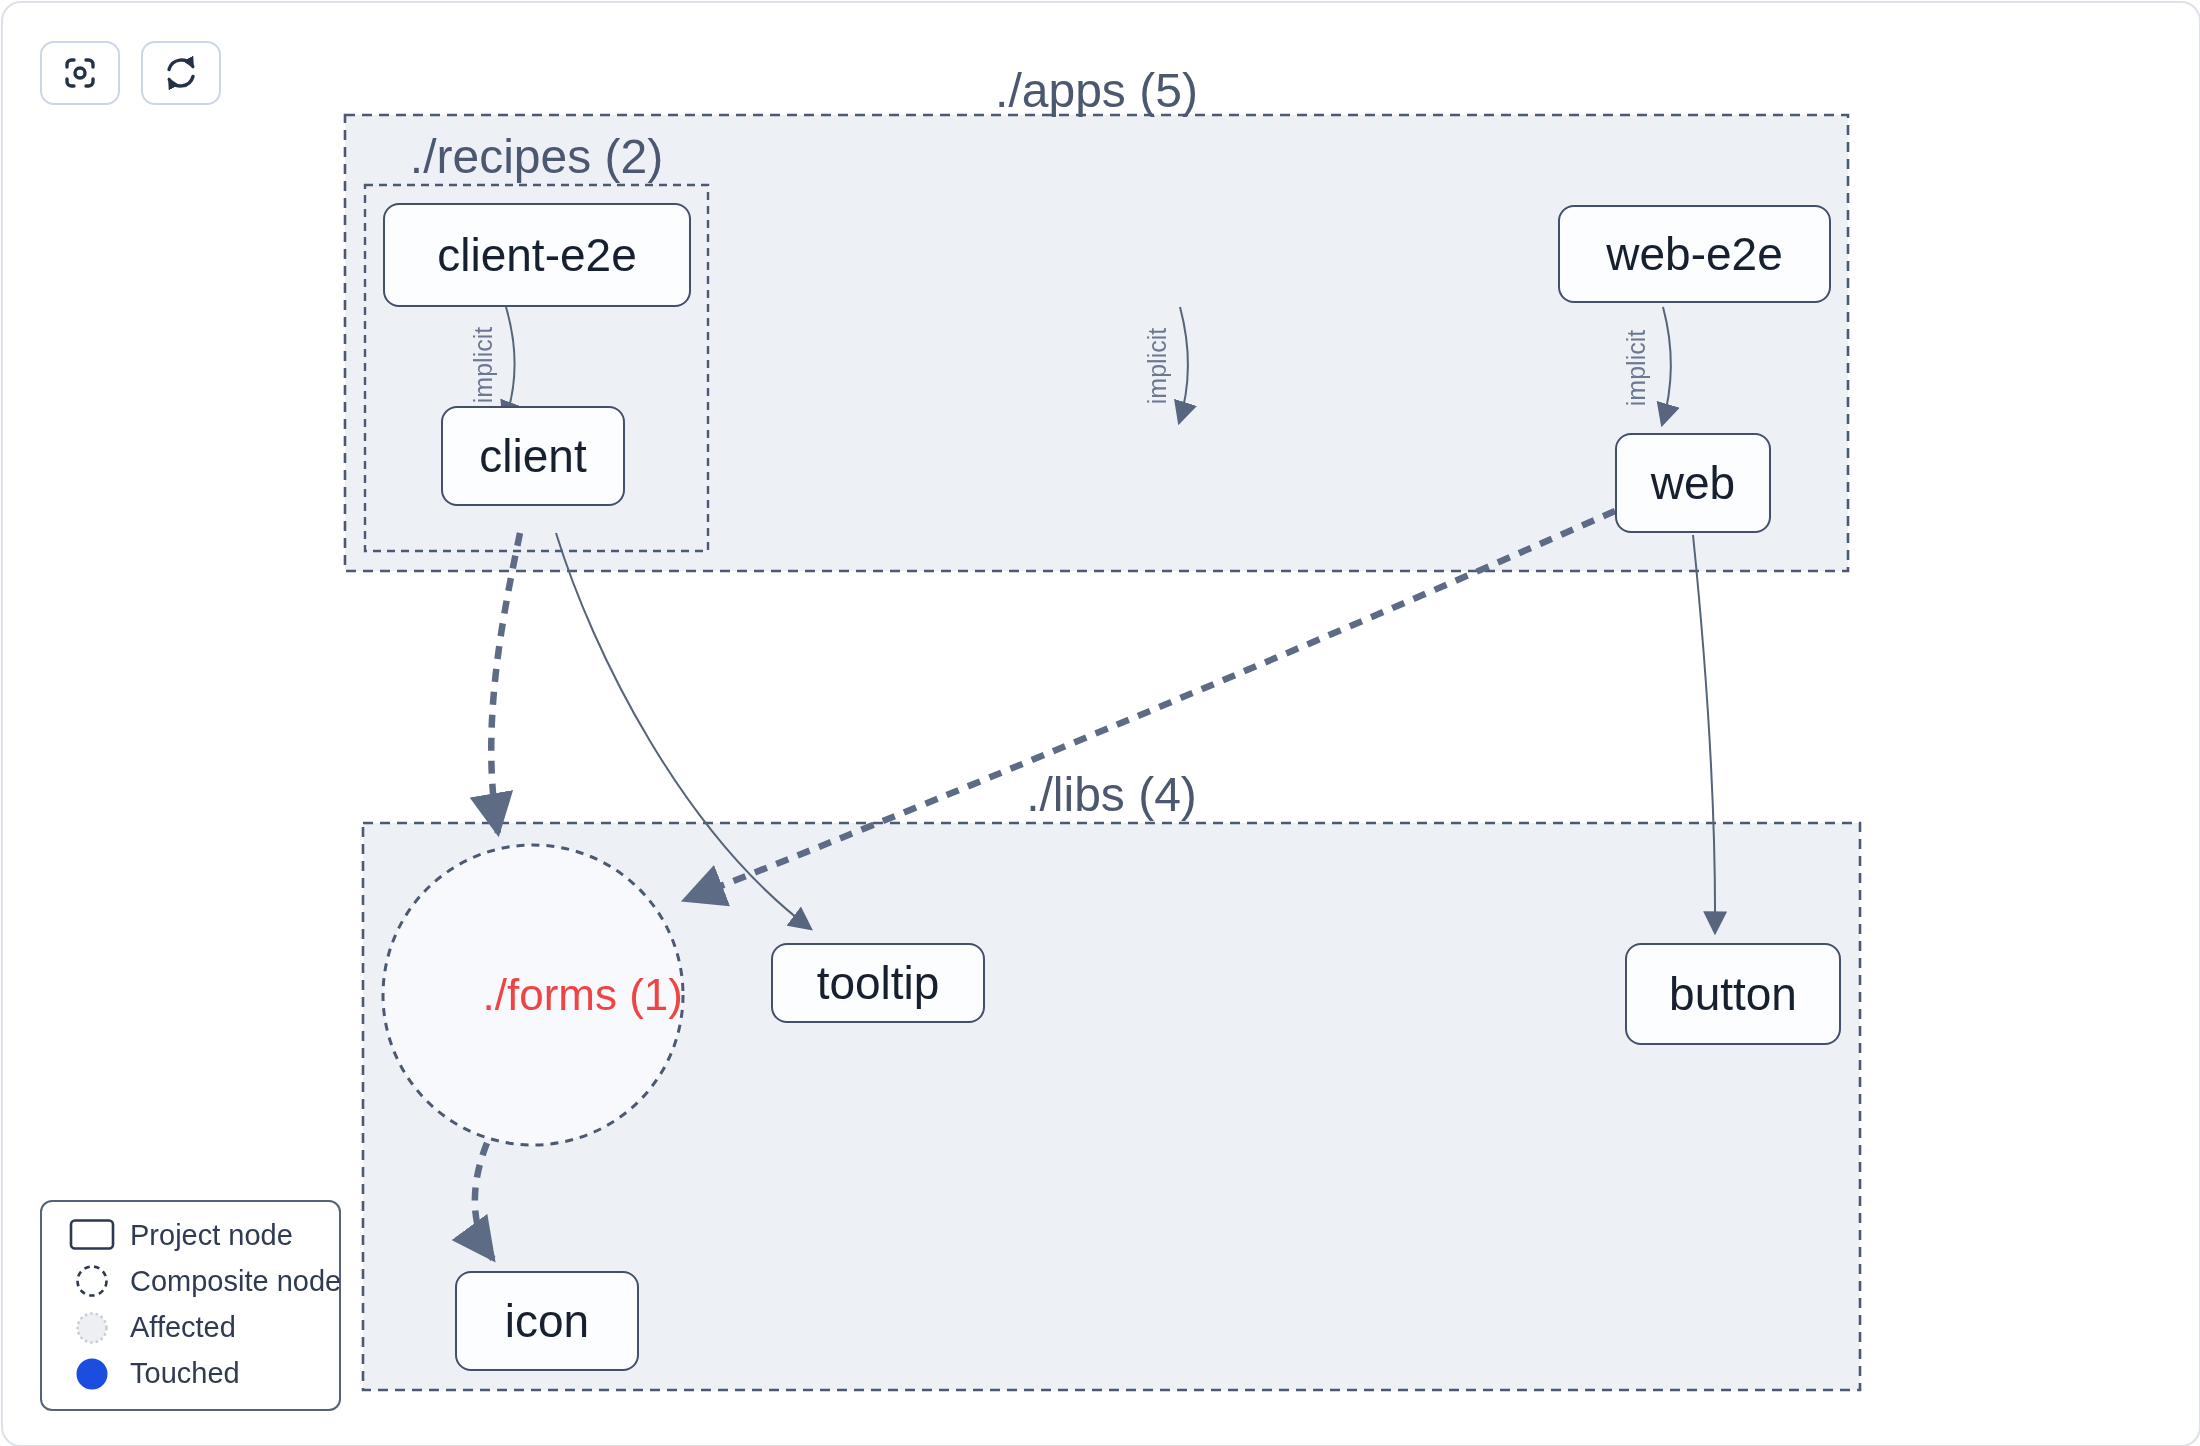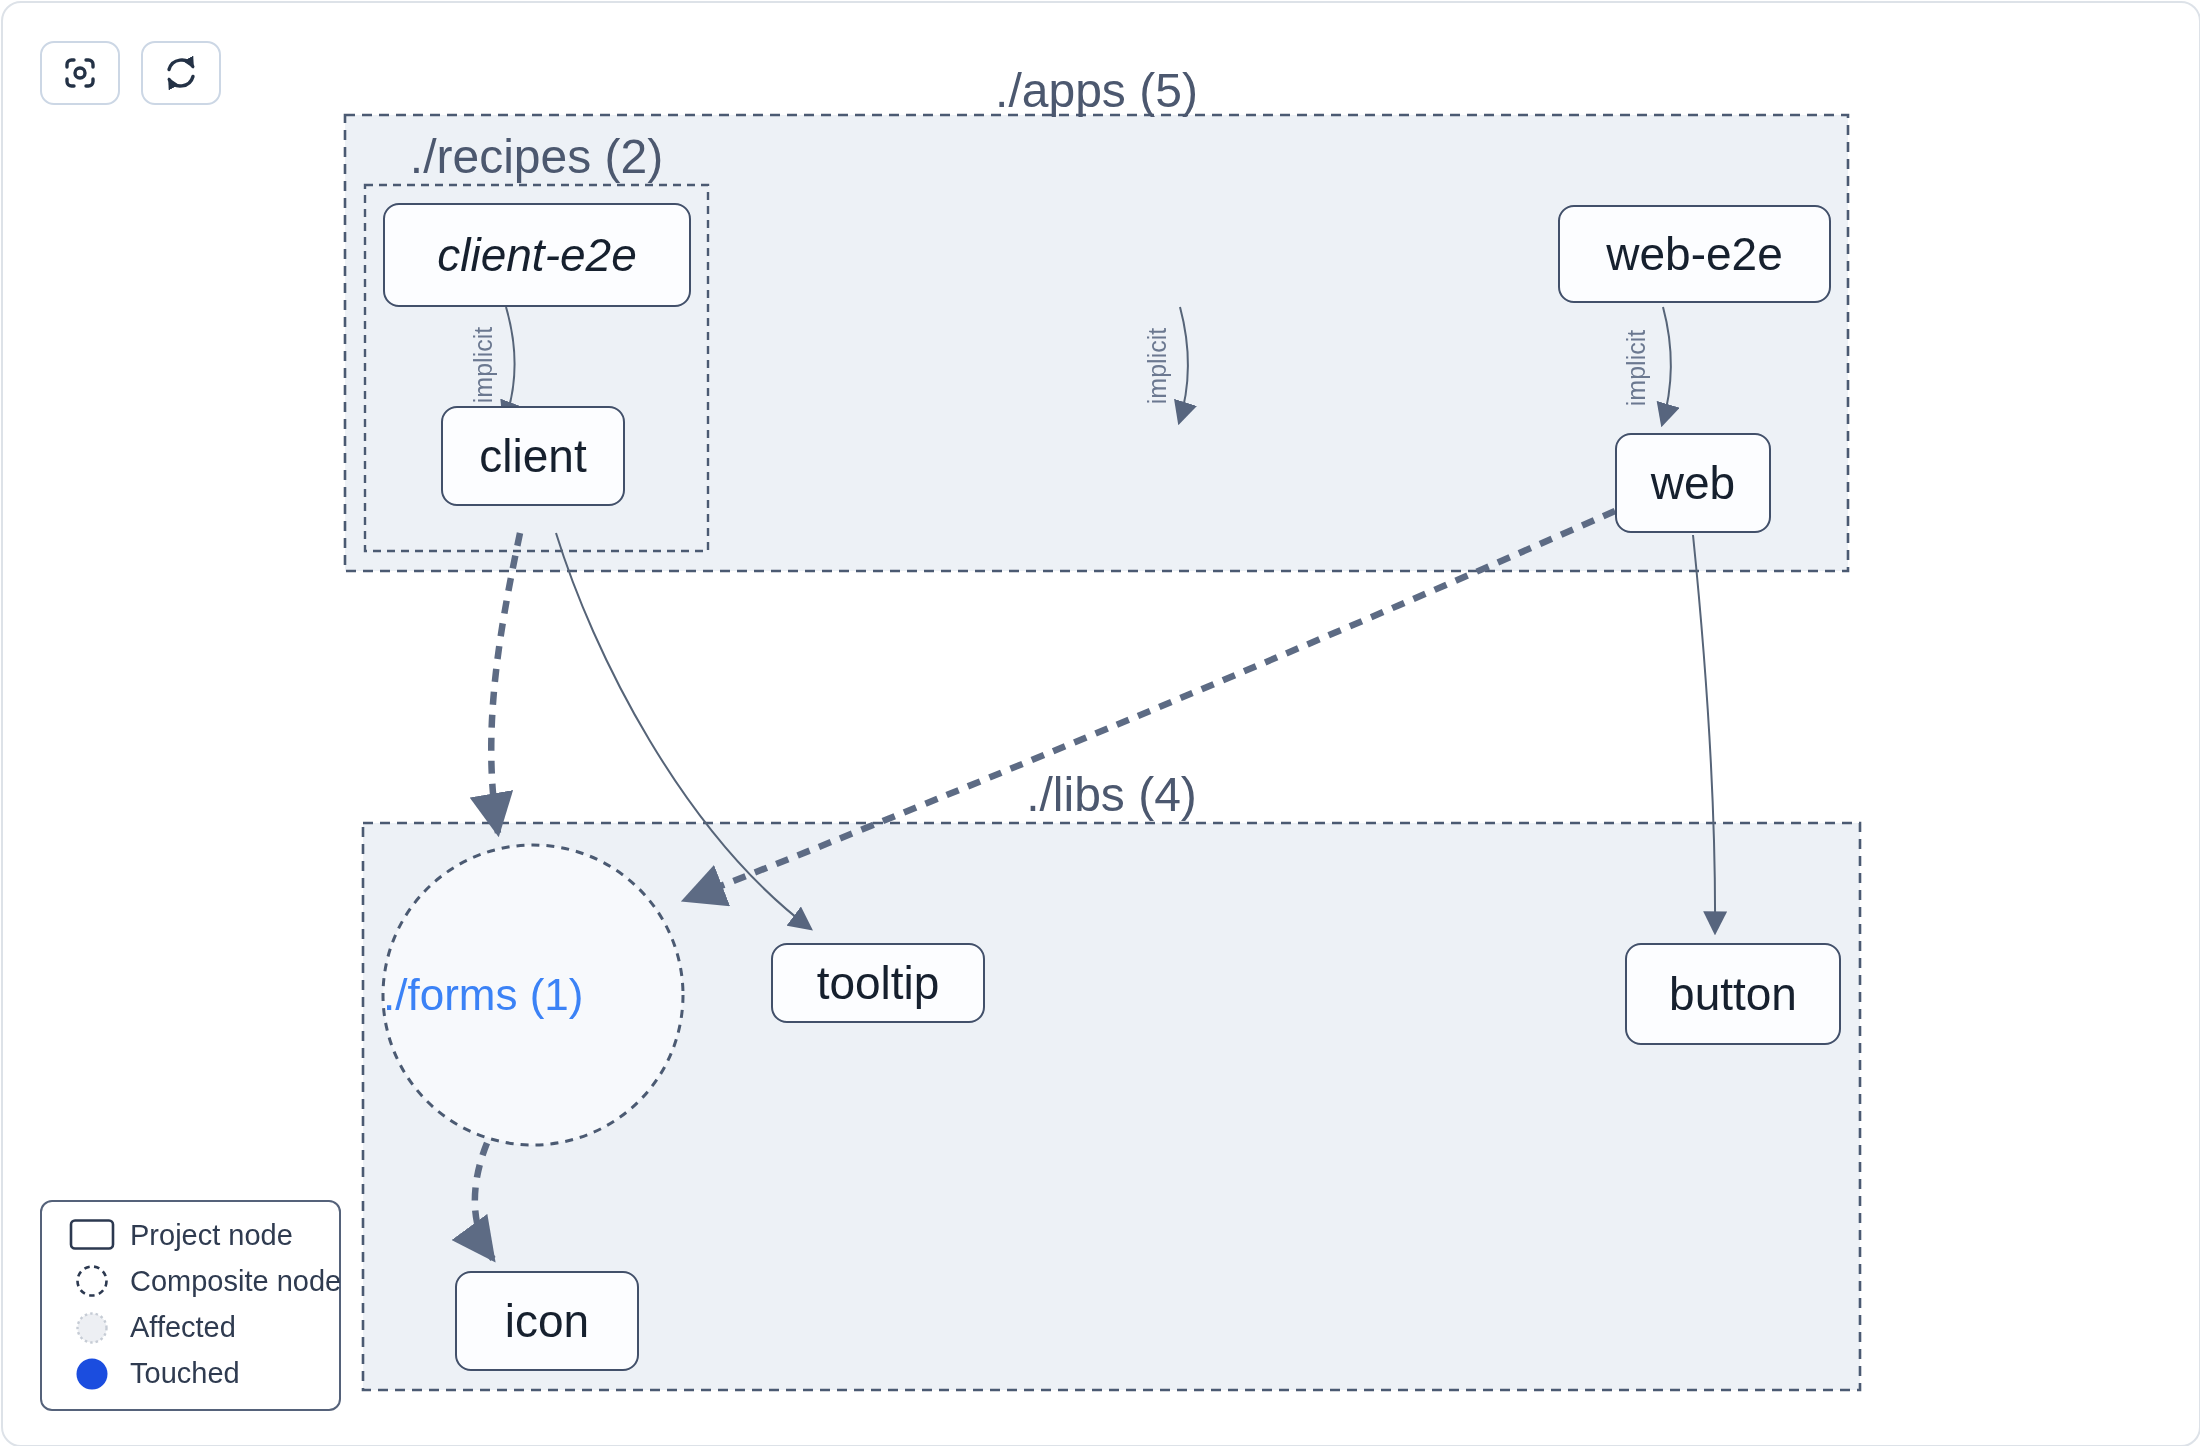--- a/index.html
+++ b/index.html
@@ -12,21 +12,21 @@
   .node{
     position:absolute;display:flex;align-items:center;justify-content:center;
     background:#fcfdff;border:2px solid #42506a;border-radius:16px;
     color:#16202e;font-size:46px;white-space:nowrap;box-sizing:border-box;
   }
   .group-title{
     position:absolute;text-align:center;color:#4c586f;font-size:48px;
     line-height:52px;pointer-events:none;white-space:nowrap;
   }
   .forms-label{
-    position:absolute;text-align:left;color:#3b82f6;font-size:44px;
+    position:absolute;text-align:right;color:#ef4444;font-size:44px;
     line-height:48px;pointer-events:none;white-space:nowrap;
   }
   .edge-label{font-size:25px;fill:#6b7890;text-anchor:middle;font-family:"Liberation Sans",sans-serif;}
   .toolbar-btn{
     position:absolute;width:80px;height:64px;border-radius:14px;
     background:#ffffff;border:2px solid #ccd7e5;display:flex;
     align-items:center;justify-content:center;cursor:pointer;box-sizing:border-box;padding:0;
   }
   .legend{
     position:absolute;left:37px;top:1197px;width:301px;height:211px;
@@ -96,21 +96,21 @@
         <path d="M32,23.5 A 13,13 0 0 1 8.2,26.5" marker-end="url(#arrI)"></path>
       </g>
     </svg>
   </button>
 
   <div class="group-title" style="left:342px;top:62px;width:1503px;">./apps (5)</div>
   <div class="group-title" style="left:362px;top:128px;width:343px;">./recipes (2)</div>
   <div class="group-title" style="left:360px;top:766px;width:1497px;">./libs (4)</div>
   <div class="forms-label" style="left:380px;top:968px;width:300px;">./forms (1)</div>
 
-  <div class="node" style="left:380px;top:200px;width:308px;height:104px;font-style:italic;">client-e2e</div>
+  <div class="node" style="left:380px;top:200px;width:308px;height:104px;">client-e2e</div>
   <div class="node" style="left:438px;top:403px;width:184px;height:100px;">client</div>
   <div class="node" style="left:1555px;top:202px;width:273px;height:98px;">web-e2e</div>
   <div class="node" style="left:1612px;top:430px;width:156px;height:100px;">web</div>
   <div class="node" style="left:768px;top:940px;width:214px;height:80px;">tooltip</div>
   <div class="node" style="left:1622px;top:940px;width:216px;height:102px;">button</div>
   <div class="node" style="left:452px;top:1268px;width:184px;height:100px;">icon</div>
 
   <div class="legend">
     <div class="legend-row">
       <span class="legend-swatch">

